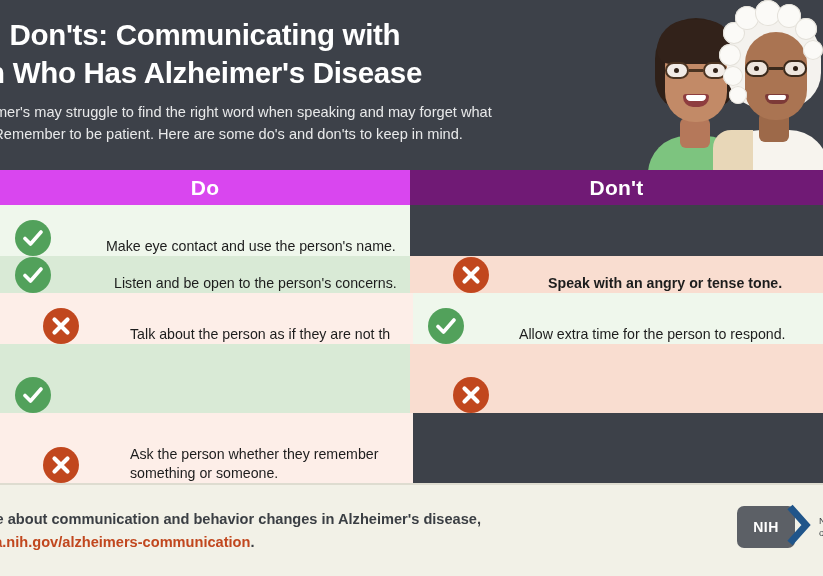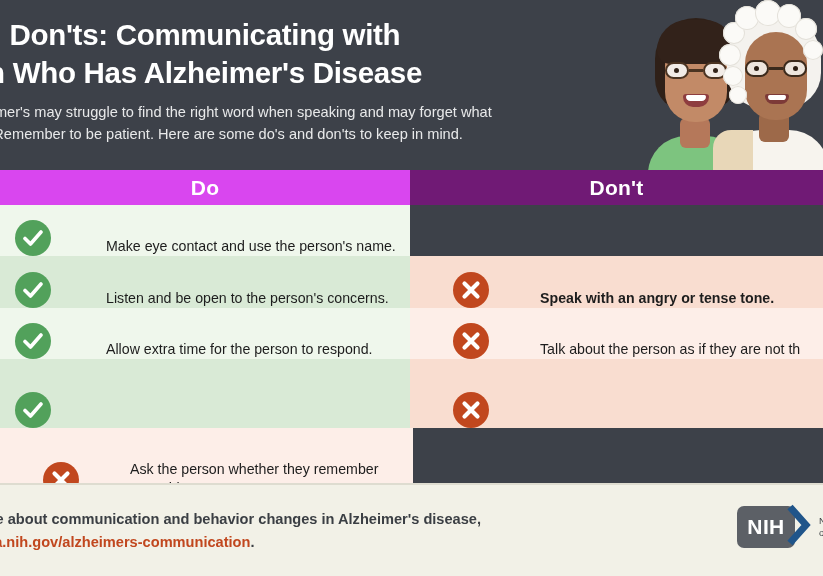--- a/index.html
+++ b/index.html
@@ -233,21 +233,21 @@
   .cell.do   { width: 410px; padding-left: 34px; }
   .cell.dont { width: 413px; padding-left: 34px; }
 
   
   .row.odd  .cell.do   { background: #eff7ec; }
   .row.even .cell.do   { background: #d9ead6; }
   .row.odd  .cell.dont { background: #fdeee8; }
   .row.even .cell.dont { background: #f9ddd0; font-weight: bold; }
 
   .row.h1 .cell { height: 51px; }
-  .row.h2 .cell { height: 52px; }
+  .row.h2 .cell { height: 37px; gap: 8px; }
   .row.h3 .cell { height: 51px; }
   .row.h4 .cell { height: 69px; }
   .row.h5 .cell { height: 70px; }
 
   
   .icon-wrap {
     flex: 0 0 auto;
     width: 62px;
     display: flex;
     align-items: center;
@@ -313,21 +313,21 @@
     top: 506px;
     display: flex;
     align-items: center;
     height: 42px;
   }
   .nih-badge {
     width: 58px; height: 42px;
     background: #5c6066;
     border-radius: 7px;
     color: #ffffff;
-    font-size: 21px;
+    font-size: 14px;
     font-weight: bold;
     letter-spacing: 0.4px;
     display: flex;
     align-items: center;
     justify-content: center;
   }
   .nih-chevron {
     margin-left: -9px;
   }
   .nih-name {
@@ -439,39 +439,39 @@
               <svg width="20" height="20" viewBox="0 0 20 20">
                   <path d="M3.5 3.5 L16.5 16.5 M16.5 3.5 L3.5 16.5" stroke="#ffffff" stroke-width="4.2" stroke-linecap="round"></path>
                 </svg>
             </span>
           </span>
           <span class="cell-text">Speak with an angry or tense tone.</span>
         </div>
       </div>
 
       <div class="row odd h3">
+        <div class="cell dont">
+          <span class="icon-wrap">
+            <span class="x-circle">
+              <svg width="20" height="20" viewBox="0 0 20 20">
+                  <path d="M3.5 3.5 L16.5 16.5 M16.5 3.5 L3.5 16.5" stroke="#ffffff" stroke-width="4.2" stroke-linecap="round"></path>
+                </svg>
+            </span>
+          </span>
+          <span class="cell-text">Talk about the person as if they are not th</span>
+        </div>
         <div class="cell do">
           <span class="icon-wrap">
             <span class="check-circle">
               <svg width="20" height="18" viewBox="0 0 20 18">
                   <path d="M2 9.5 L7.5 15 L18 3" stroke="#ffffff" stroke-width="3.6" fill="none" stroke-linecap="round" stroke-linejoin="round"></path>
                 </svg>
             </span>
           </span>
           <span class="cell-text">Allow extra time for the person to respond.</span>
-        </div>
-        <div class="cell dont">
-          <span class="icon-wrap">
-            <span class="x-circle">
-              <svg width="20" height="20" viewBox="0 0 20 20">
-                  <path d="M3.5 3.5 L16.5 16.5 M16.5 3.5 L3.5 16.5" stroke="#ffffff" stroke-width="4.2" stroke-linecap="round"></path>
-                </svg>
-            </span>
-          </span>
-          <span class="cell-text">Talk about the person as if they are not th</span>
         </div>
       </div>
 
       <div class="row even h4">
         <div class="cell do">
           <span class="icon-wrap">
             <span class="check-circle">
               <svg width="20" height="18" viewBox="0 0 20 18">
                   <path d="M2 9.5 L7.5 15 L18 3" stroke="#ffffff" stroke-width="3.6" fill="none" stroke-linecap="round" stroke-linejoin="round"></path>
                 </svg>

